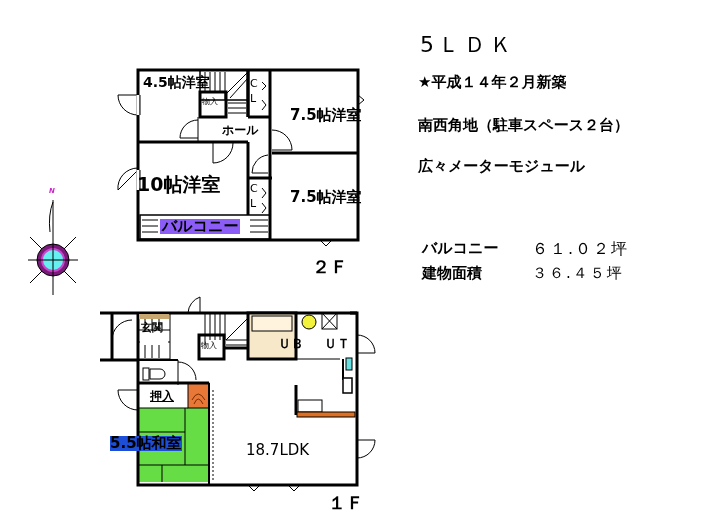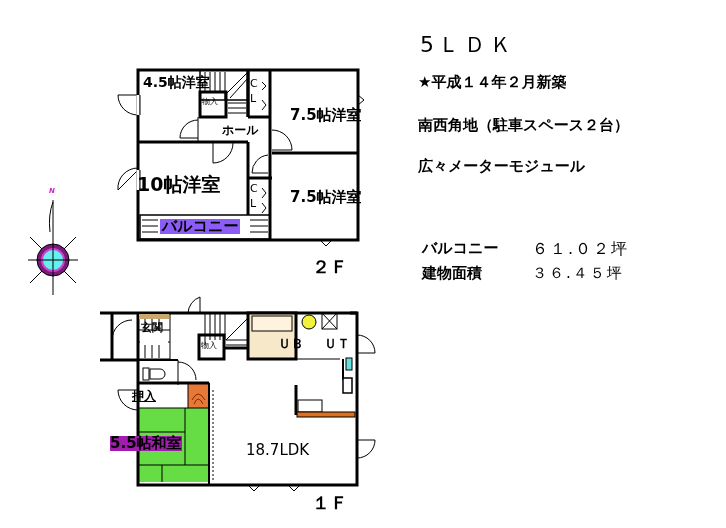--- a/index.html
+++ b/index.html
@@ -183,24 +183,24 @@
 <div class="lbl" style="left:250px;top:183px;font-size:11px;font-weight:normal;">C</div>
 <div class="lbl" style="left:250px;top:198px;font-size:11px;font-weight:normal;">L</div>
 <div class="lbl" style="left:290px;top:190px;font-size:15px;">7.5帖洋室</div>
 <div class="lbl" style="left:160px;top:219px;font-size:15px;background:#8b5cf6;padding:0 2px;">バルコニー</div>
 <div class="lbl" style="left:312px;top:258px;font-size:18px;">２Ｆ</div>
 
 <div class="lbl" style="left:141px;top:322px;font-size:11px;">玄関</div>
 <div class="lbl" style="left:201px;top:342px;font-size:8px;font-weight:normal;">物入</div>
 <div class="lbl" style="left:258px;top:337px;font-size:13px;margin-left:20px;">ＵＢ</div>
 <div class="lbl" style="left:324px;top:337px;font-size:13px;">ＵＴ</div>
-<div class="lbl" style="left:132px;top:390px;font-size:12px;text-decoration:underline;">押入</div>
-<div class="lbl" style="left:110px;top:436px;font-size:15px;background:#a21caf;">5.5帖和室</div>
+<div class="lbl" style="left:150px;top:390px;font-size:12px;text-decoration:underline;">押入</div>
+<div class="lbl" style="left:110px;top:436px;font-size:15px;background:#1d4ed8;">5.5帖和室</div>
 <div class="lbl" style="left:246px;top:443px;font-size:15px;font-weight:normal;">18.7LDK</div>
-<div class="lbl" style="left:312px;top:494px;font-size:18px;">１Ｆ</div>
+<div class="lbl" style="left:328px;top:494px;font-size:18px;">１Ｆ</div>
 
 <div class="info" style="left:420px;top:34px;font-size:22px;font-weight:normal;letter-spacing:4px;text-align:center;">5ＬＤＫ</div>
 <div class="info" style="left:418px;top:75px;font-size:15px;">★平成１４年２月新築</div>
 <div class="info" style="left:418px;top:118px;font-size:15px;">南西角地（駐車スペース２台）</div>
 <div class="info" style="left:418px;top:159px;font-size:15px;">広々メーターモジュール</div>
 <div class="info" style="left:422px;top:241px;font-size:15px;">バルコニー</div>
 <div class="info" style="left:532px;top:241px;font-size:16px;font-weight:normal;letter-spacing:2px;">６１.０２坪</div>
 <div class="info" style="left:422px;top:266px;font-size:15px;">建物面積</div>
 <div class="info" style="left:532px;top:266px;font-size:15px;font-weight:normal;letter-spacing:2px;">３６.４５坪</div>
 

